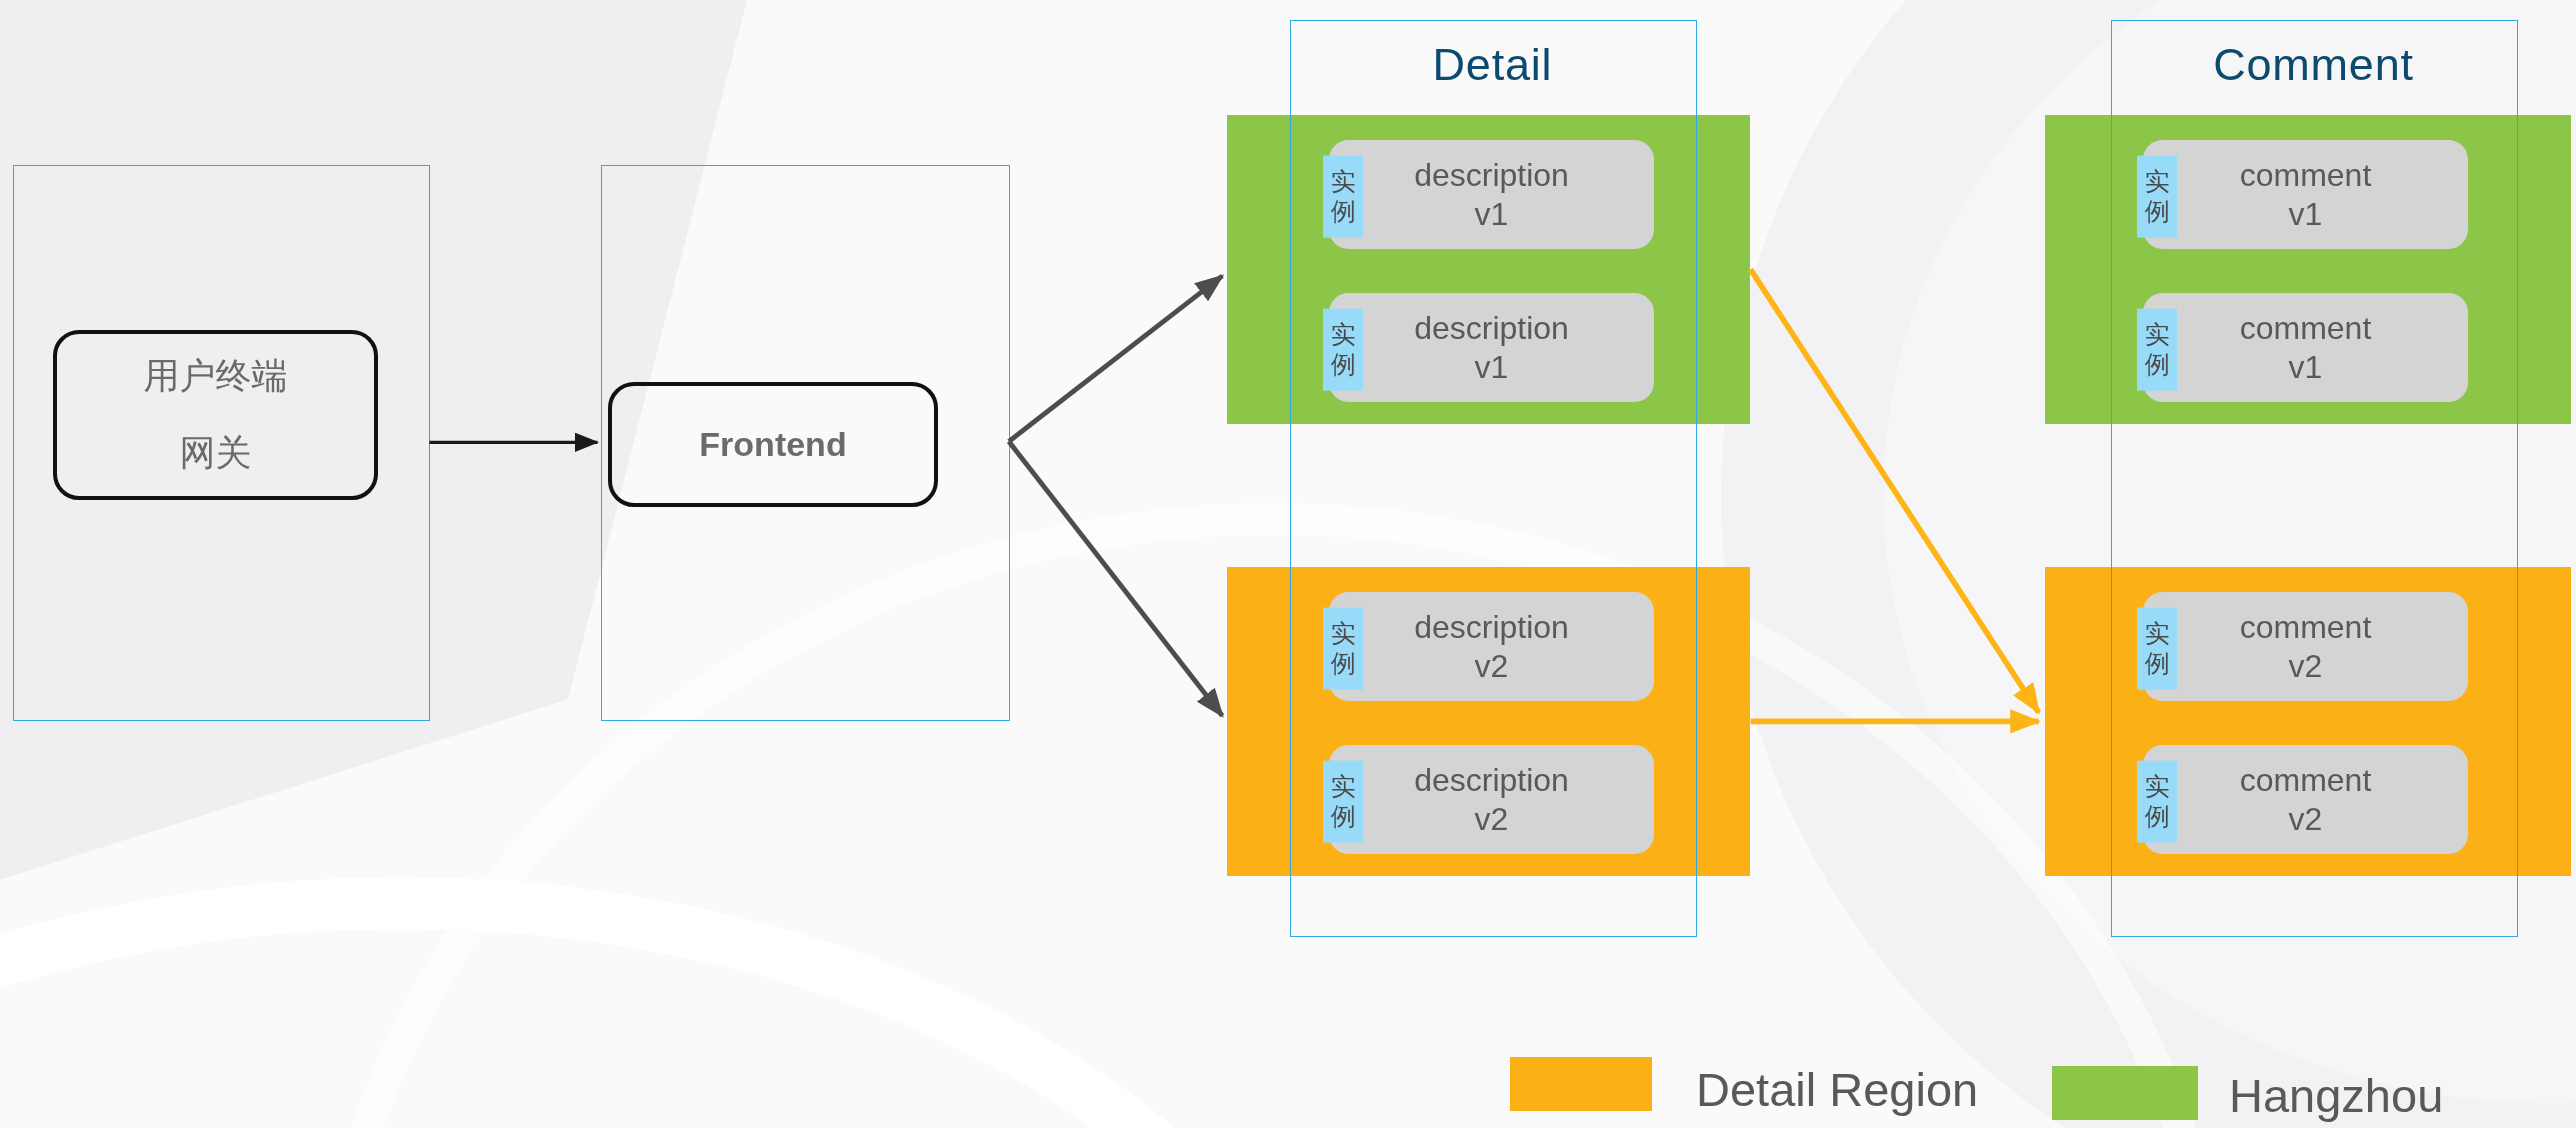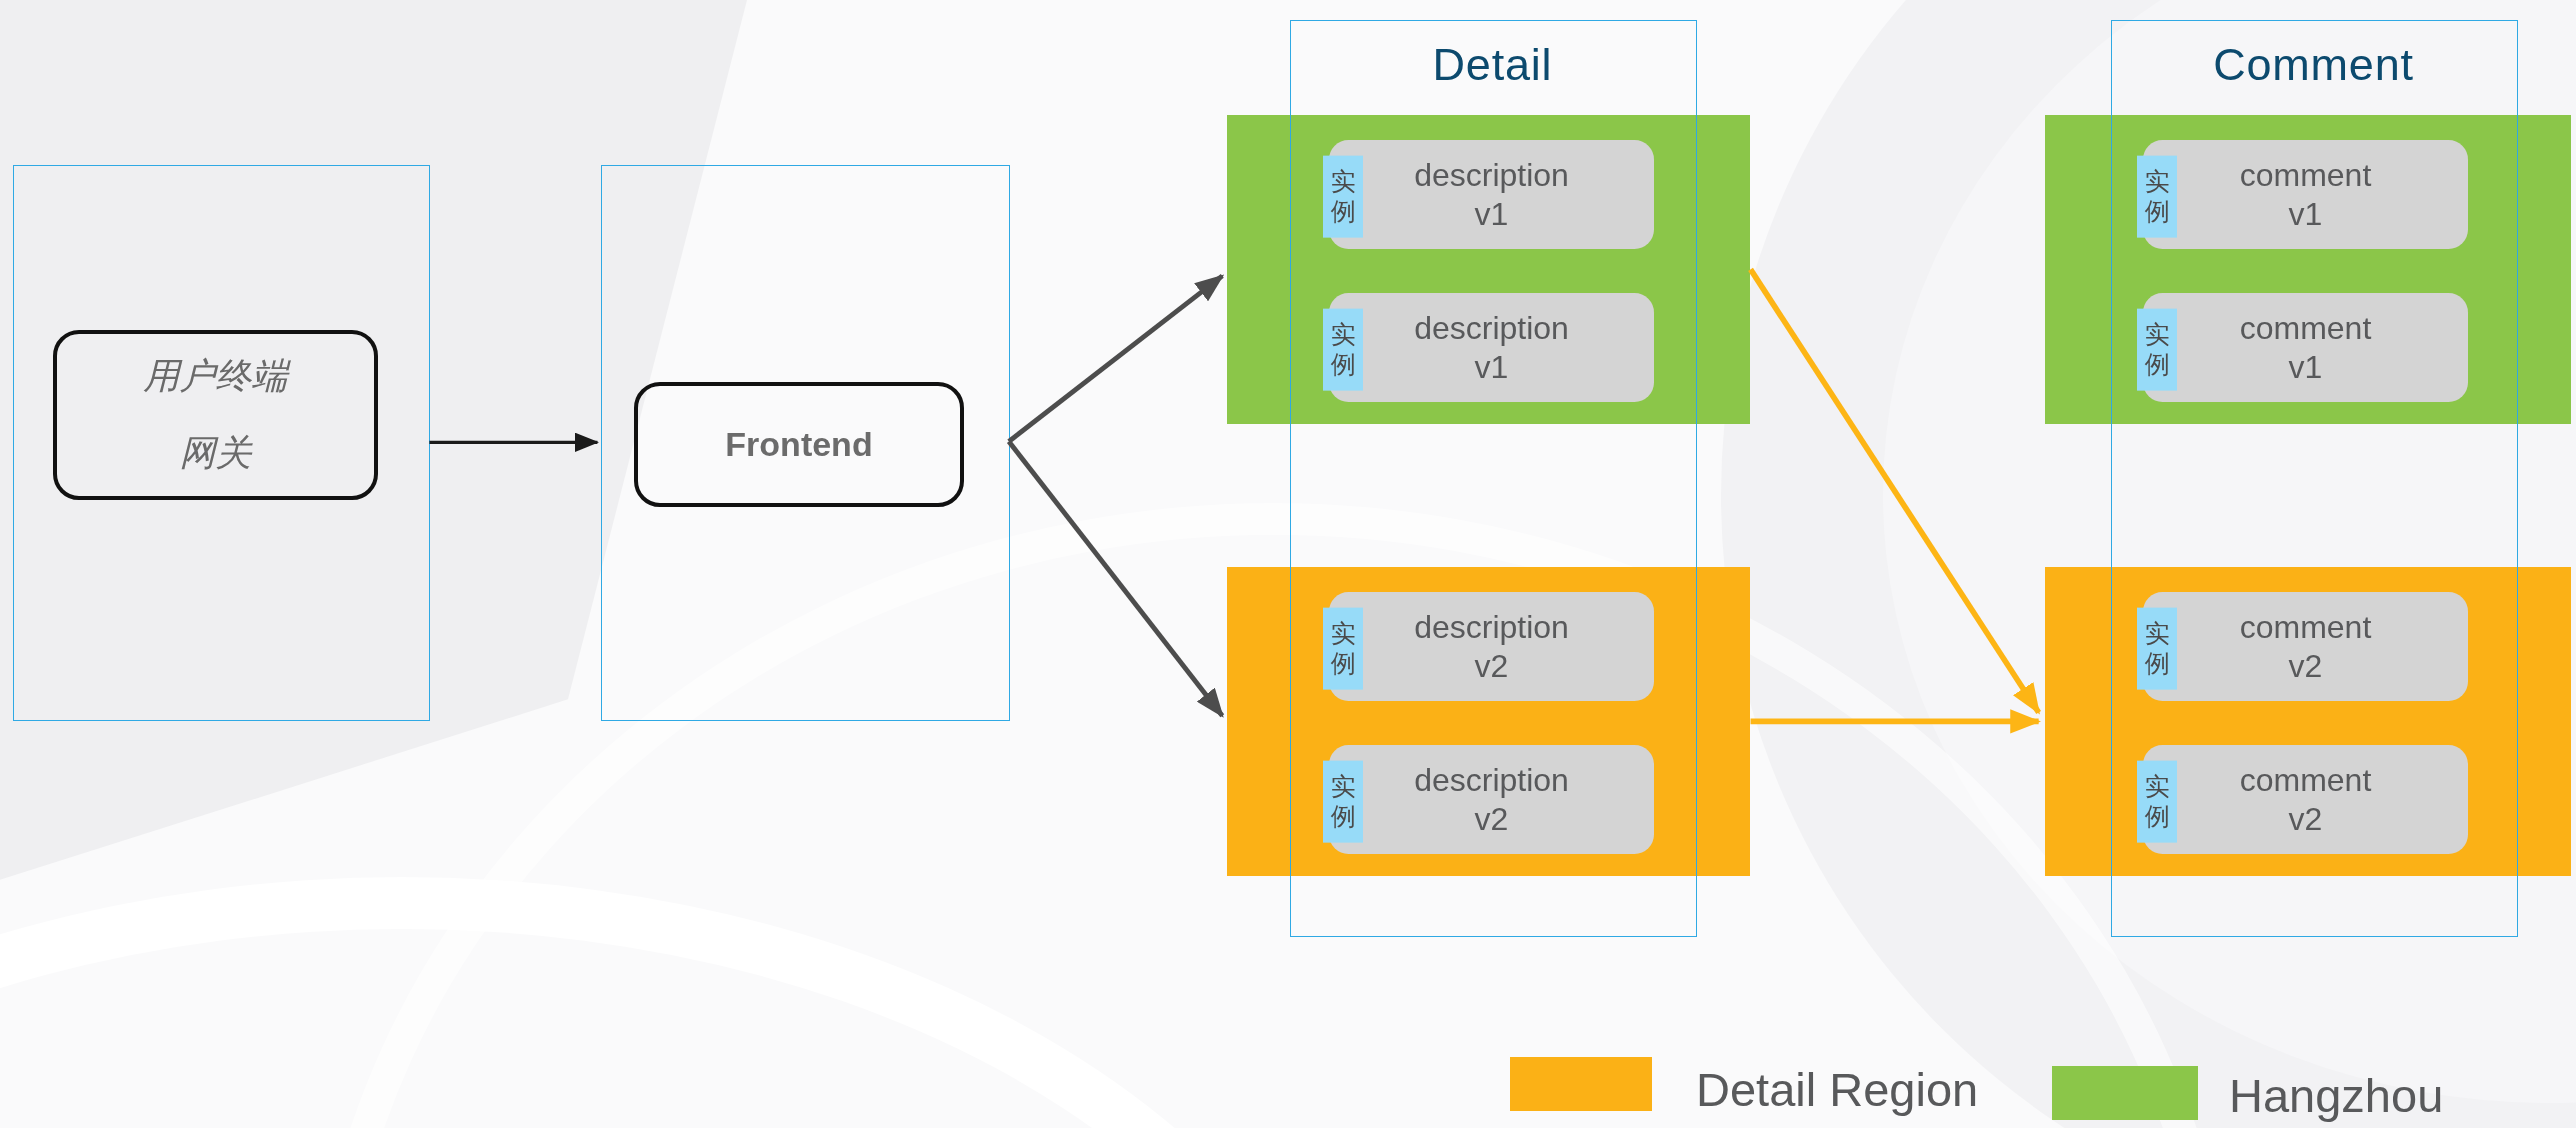--- a/index.html
+++ b/index.html
@@ -49,22 +49,22 @@
   
   .band{position:absolute;z-index:2;}
   
   .node{
     position:absolute;z-index:3;
     border:4px solid #111;border-radius:26px;
     background:transparent;
     display:flex;flex-direction:column;align-items:center;justify-content:center;
     color:#6A6A6A;
   }
-  #user-node{left:53px;top:330px;width:317px;height:162px;gap:28px;font-size:36px;font-style:italic;}
-  #frontend-node{left:634px;top:382px;width:322px;height:117px;font-size:34px;font-weight:700;color:#6b6b6b;}
+  #user-node{left:53px;top:330px;width:317px;height:162px;gap:28px;font-size:36px;}
+  #frontend-node{left:608px;top:382px;width:322px;height:117px;font-size:34px;font-weight:700;color:#6b6b6b;}
   
   .chip{
     position:absolute;z-index:3;
     width:325px;height:109px;
     background:#D4D4D4;border-radius:19.5px;
     display:flex;flex-direction:column;align-items:center;justify-content:center;
     color:#58595B;font-size:32px;font-weight:500;line-height:39px;
   }
   .chip .tag{
     position:absolute;left:-5.7px;top:50%;transform:translateY(-48%);

